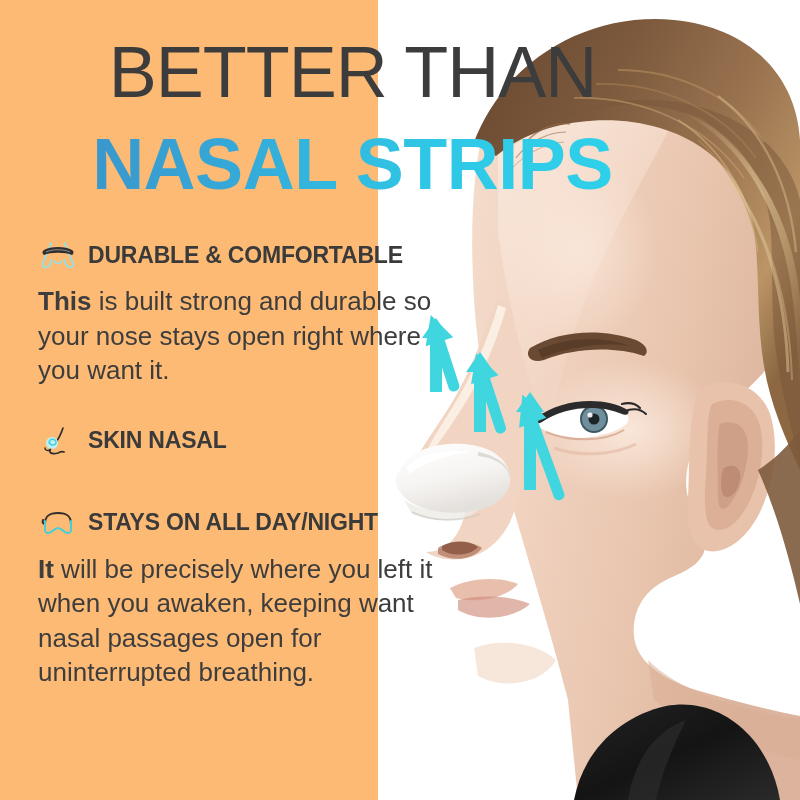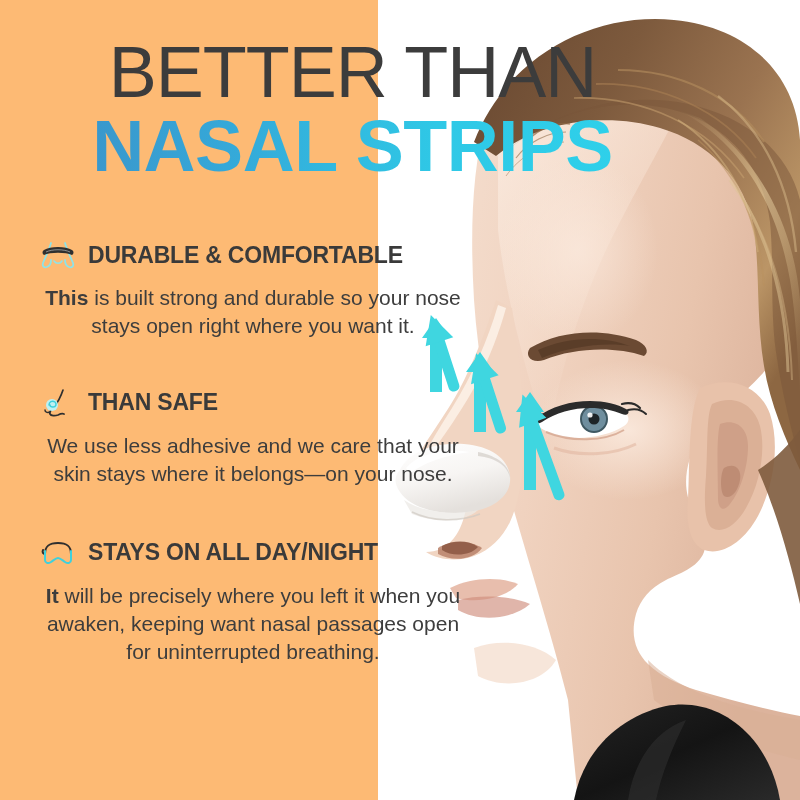--- a/index.html
+++ b/index.html
@@ -37,42 +37,42 @@
     display:block;
     font-size:72px;
     line-height:0.95;
     font-weight:400;
     letter-spacing:-1px;
     color:#3c3c3c;
     white-space:nowrap;
   }
   .headline .line2 {
     display:block;
-    margin-top:6px;
+    margin-top:24px;
     font-size:72px;
     line-height:0.95;
     font-weight:700;
     letter-spacing:-0.5px;
     white-space:nowrap;
     background:linear-gradient(90deg,#3d8cc4 0%, #35a8d8 32%, #2fc8e6 62%, #2ed4ec 100%);
     -webkit-background-clip:text;
     background-clip:text;
     color:transparent;
     -webkit-text-fill-color:transparent;
   }
 
   
   .features {
     position:absolute;
     left:38px; top:238px;
     width:470px;
     z-index:7;
   }
   .feature { margin-bottom:42px; }
-  .feature.f1 { margin-bottom:46px; }
+  .feature.f1 { margin-bottom:36px; }
   .feature.f2 { margin-bottom:48px; }
 
   .feat-head {
     display:flex;
     align-items:center;
     gap:10px;
     margin-bottom:12px;
   }
   .feat-icon {
     flex:0 0 auto;
@@ -81,26 +81,25 @@
   }
   .feat-icon svg { display:block; }
   .feat-title {
     font-size:23px;
     font-weight:700;
     letter-spacing:-0.2px;
     color:#3a3a3a;
     white-space:nowrap;
   }
   .feat-body {
-    font-size:21px;
+    font-size:26px;
     line-height:1.33;
     color:#3d3d3d;
     font-weight:400;
     max-width:430px;
-    text-align:center;
   }
   .feat-body .lead { font-weight:600; }
 
   .arrow { fill:#3fd6e0; }
 </style>
 </head>
 <body>
 
 <div class="canvas">
 
@@ -349,23 +348,22 @@
       <div class="feat-head">
         <span class="feat-icon">
           <svg width="34" height="32" viewBox="0 0 34 32" xmlns="http://www.w3.org/2000/svg">
             <path d="M22 3 C 20 9, 17 15, 13 20 C 10 23, 8 25, 9 27
                      C 10 29, 14 29, 17 28 C 19 27, 21 26, 23 27" stroke="#2f2f2f" stroke-width="1.7" fill="none" stroke-linecap="round" stroke-linejoin="round"></path>
             <path d="M9 25 C 6 26, 4 25, 4 23" stroke="#2f2f2f" stroke-width="1.5" fill="none" stroke-linecap="round"></path>
             <circle cx="11" cy="18" r="6" fill="#bff0f2"></circle>
             <path d="M8 18 C 8 15, 11 13, 14 15 C 16 17, 15 20, 12 20 C 10 20, 9 19, 9 18" stroke="#3fd0dc" stroke-width="1.5" fill="none" stroke-linecap="round"></path>
           </svg>
         </span>
-        <span class="feat-title">THAN SAFE</span>
+        <span class="feat-title">SKIN NASAL</span>
       </div>
-      <p class="feat-body"><span>We use less adhesive and we care that your skin stays where it belongs—on your nose.</span></p>
     </div>
 
     <div class="feature f3">
       <div class="feat-head">
         <span class="feat-icon">
           <svg width="38" height="30" viewBox="0 0 38 30" xmlns="http://www.w3.org/2000/svg">
             <path d="M6 16 C 6 8, 10 5, 19 5 C 28 5, 32 8, 32 16" stroke="#2f2f2f" stroke-width="2" fill="none" stroke-linecap="round"></path>
             <path d="M6 16 C 4 16, 3 14, 4 12" stroke="#2f2f2f" stroke-width="2" fill="none" stroke-linecap="round"></path>
             <path d="M6 13 L 6 22 C 6 25, 9 26, 12 24 C 15 22, 17 20, 19 20
                      C 21 20, 23 22, 26 24 C 29 26, 32 25, 32 22 L 32 13" stroke="#3fd0dc" stroke-width="2" fill="none" stroke-linecap="round" stroke-linejoin="round"></path>

